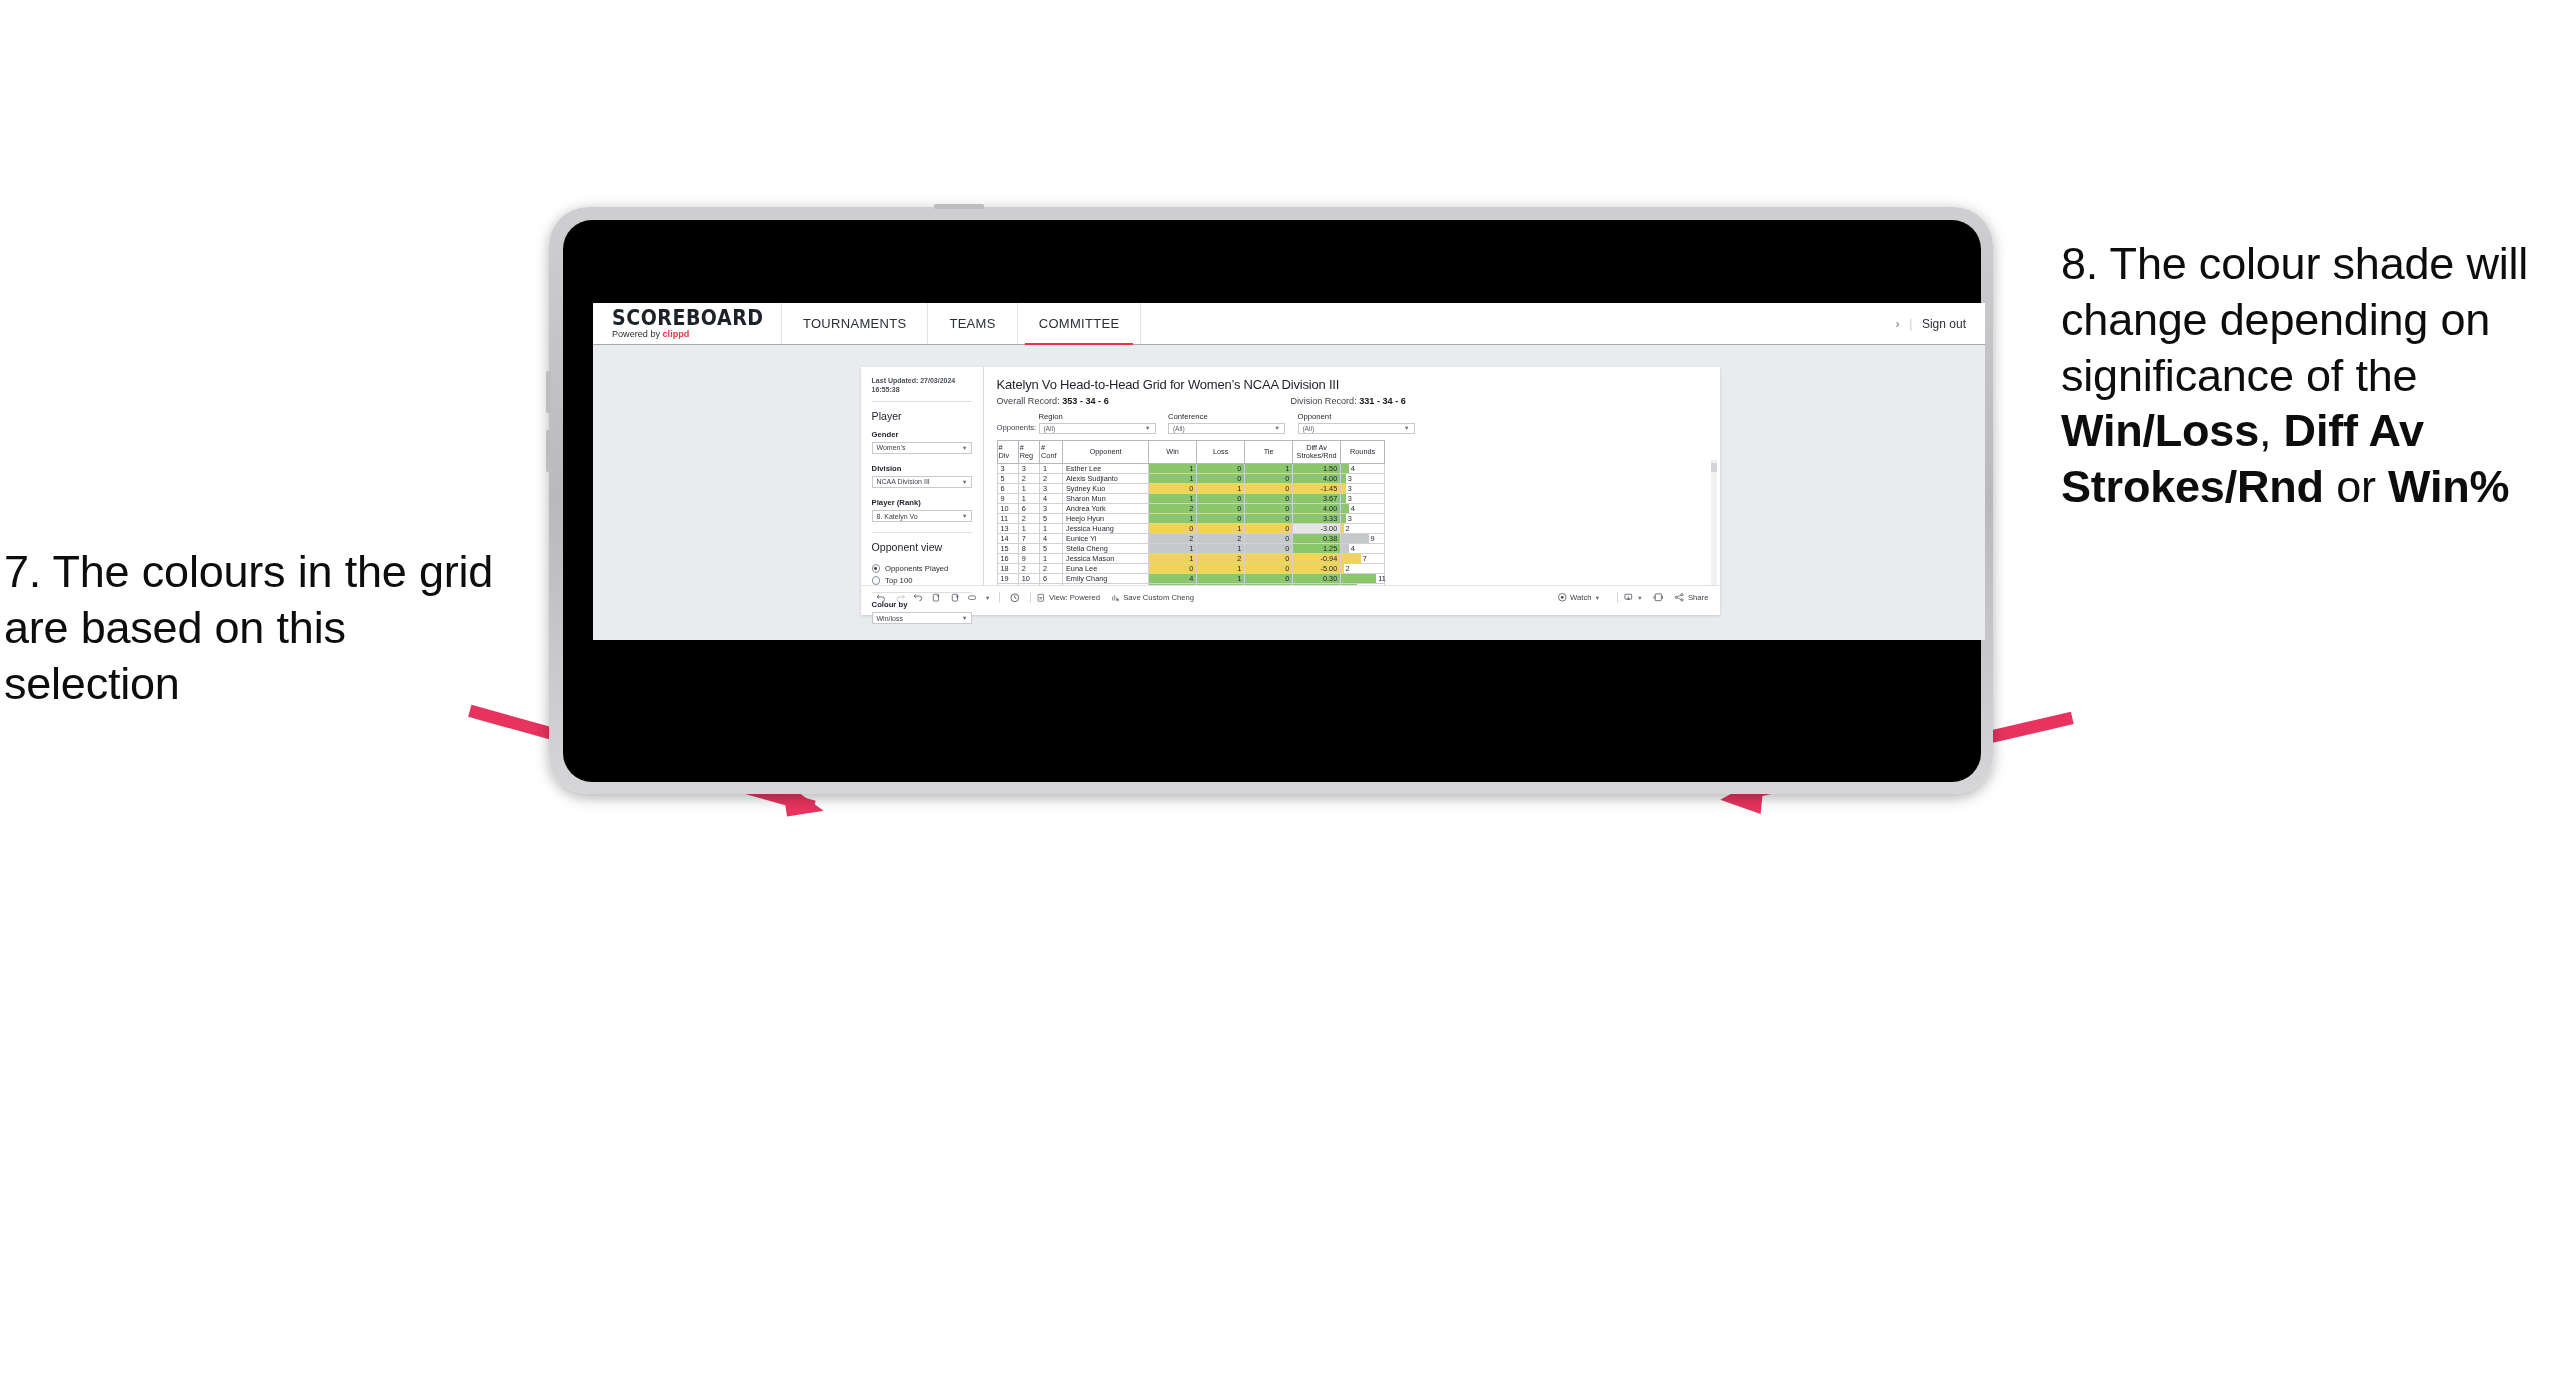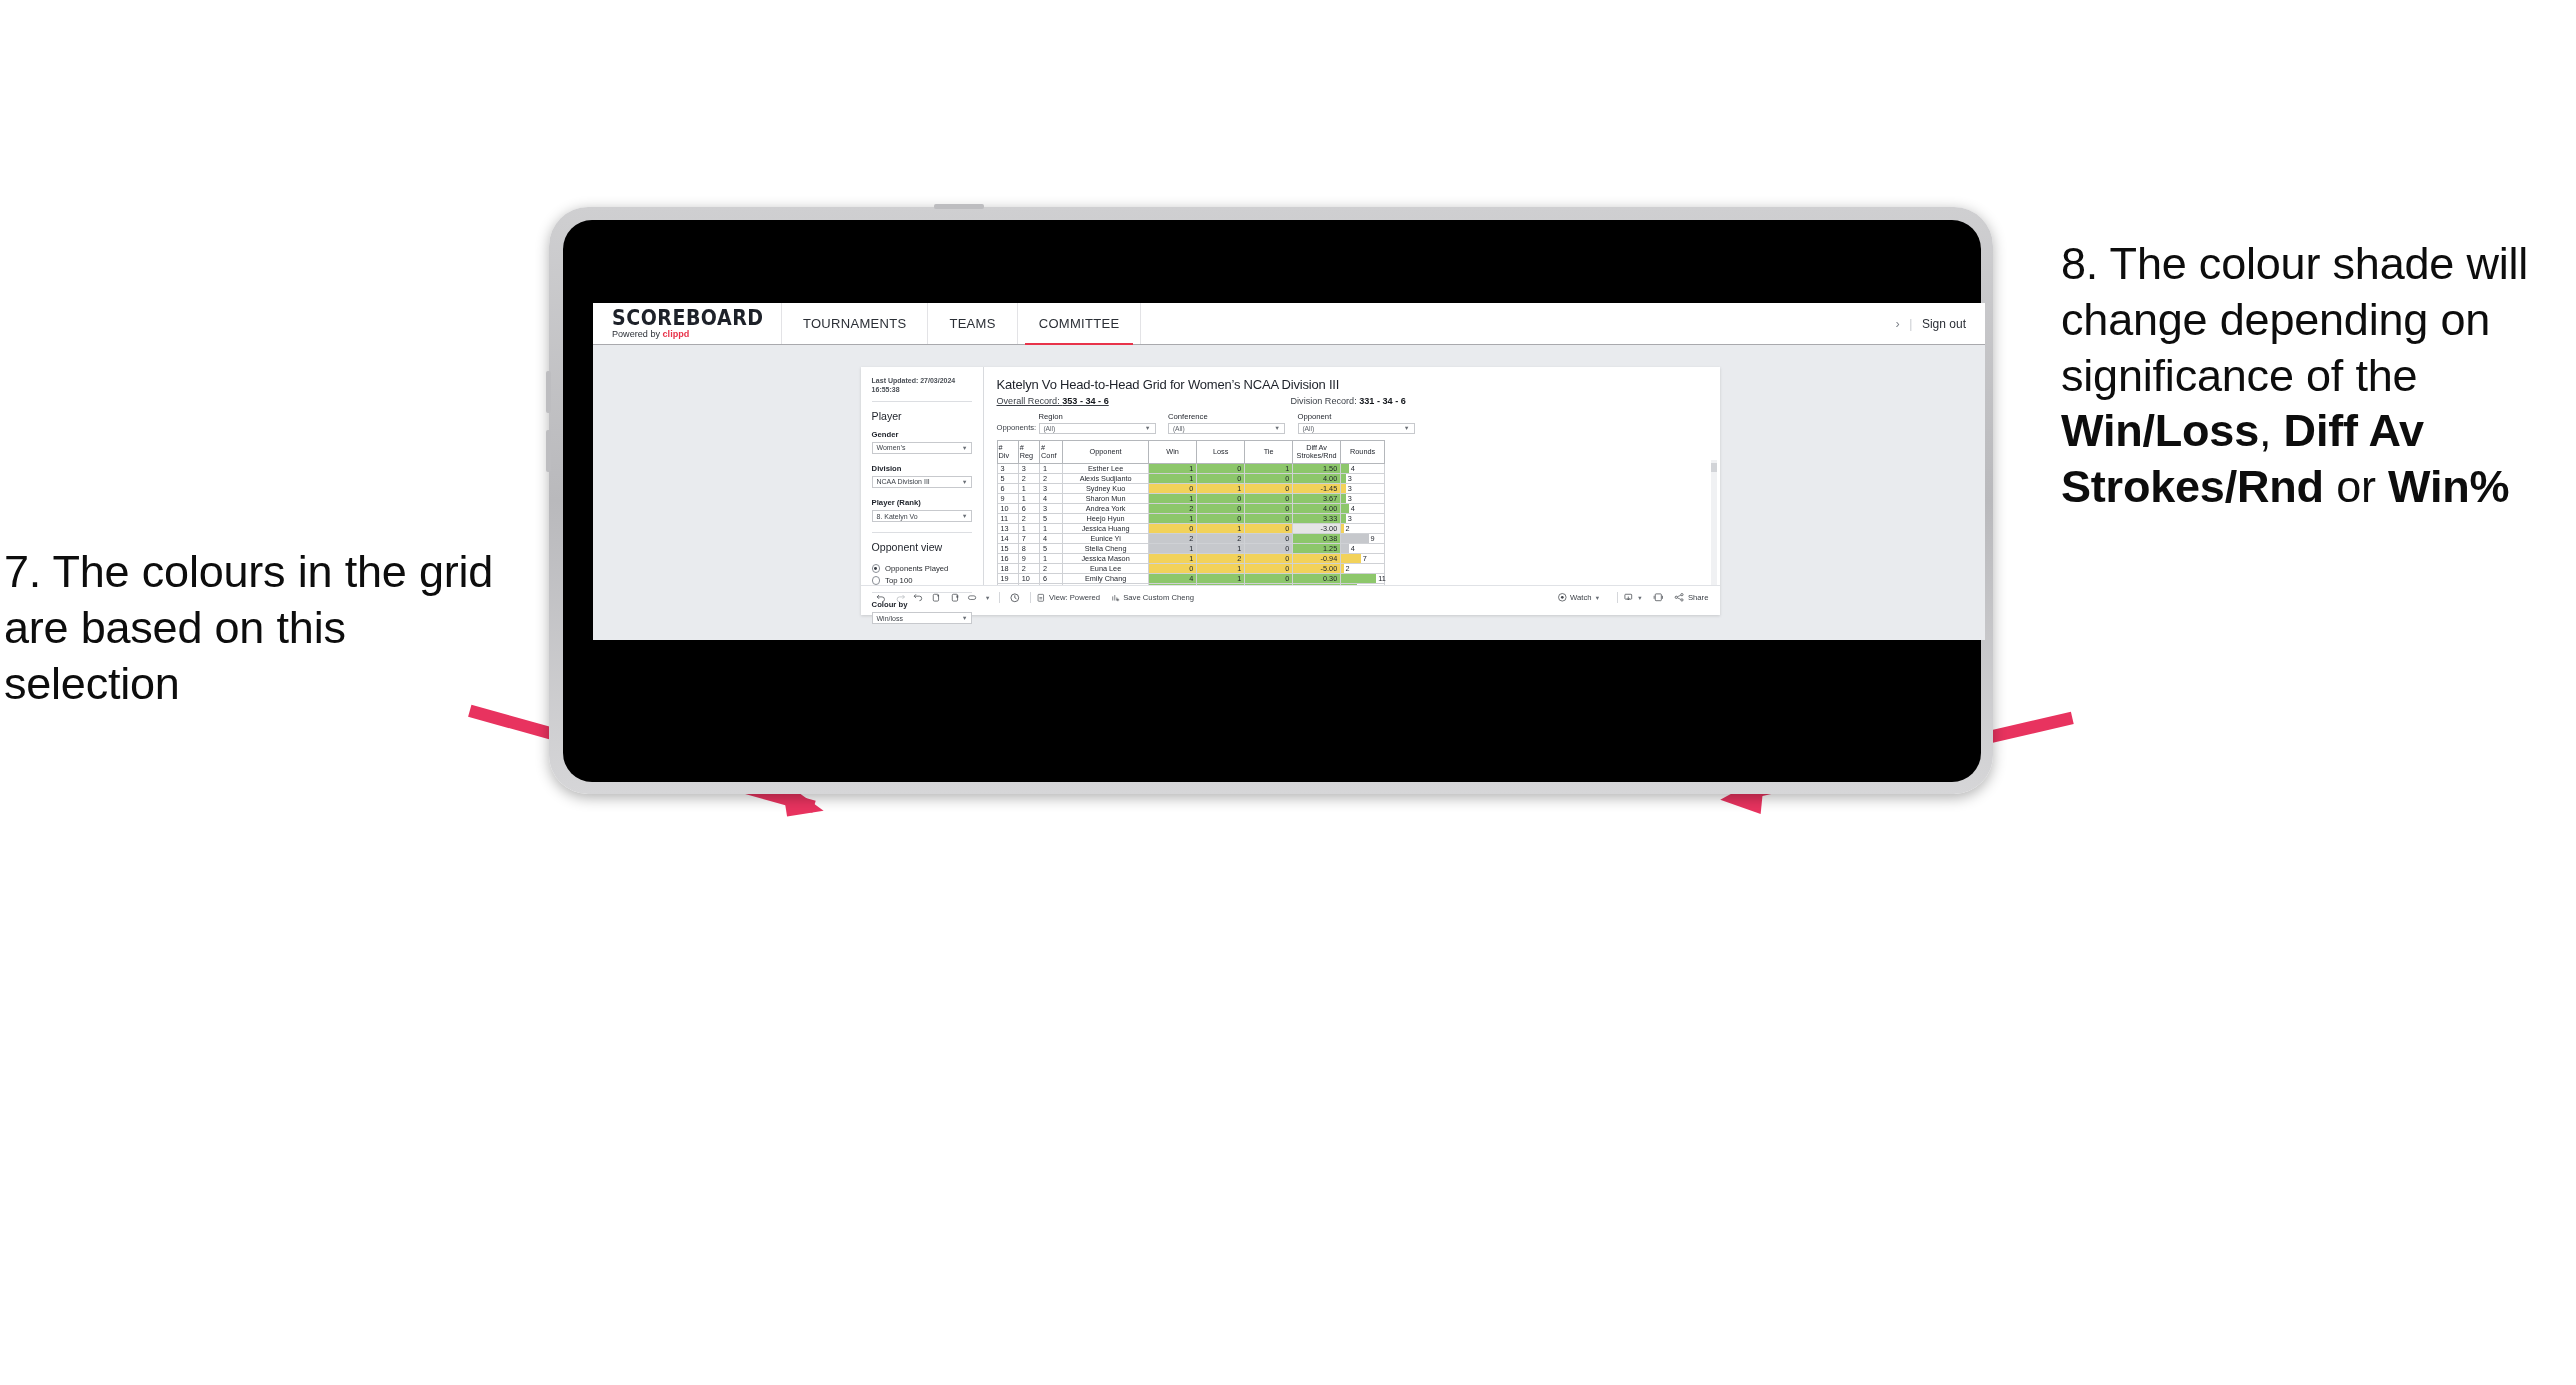--- a/index.html
+++ b/index.html
@@ -90,41 +90,41 @@
   .radio-row{display:flex;align-items:center;gap:4.8px;margin-bottom:2.9px;font-size:7.7px;color:#26292e;cursor:pointer;}
   .radio{width:6.7px;height:6.7px;border-radius:50%;border:1px solid #8a8f96;background:#fff;
          display:inline-block;position:relative;flex:none;}
   .radio.on::after{content:"";position:absolute;left:1.4px;top:1.4px;width:2.9px;height:2.9px;
                    border-radius:50%;background:#3b4048;}
 
   
   .main{flex:1;padding:9.6px 11.6px 0 12.5px;box-sizing:border-box;overflow:hidden;}
   .vtitle{font-size:13px;color:#1d2129;font-weight:400;letter-spacing:-0.2px;}
   .records{display:flex;margin-top:4.8px;font-size:9.1px;color:#3a3f46;}
-  .records .rec1{width:294px;text-decoration:underline;}
+  .records .rec1{width:294px;}
   .records b{color:#14171c;font-weight:700;}
   .oprow{display:flex;align-items:flex-end;margin-top:5.8px;gap:0;}
   .oplabel{font-size:7.7px;color:#3a3f46;padding-bottom:1.9px;width:42px;}
   .opfield{width:117px;margin-right:12.5px;}
   .opfield .lab{font-size:7.7px;color:#1d2129;margin-bottom:1.9px;}
   .opsel{height:10.6px;border:1px solid #c7c9cd;background:#fff;font-size:6.7px;color:#5c6views;
          color:#5c6168;display:flex;align-items:center;padding:0 3.9px;box-sizing:border-box;
          position:relative;cursor:pointer;}
   .opsel .car{position:absolute;right:3.9px;top:50%;transform:translateY(-50%);font-size:5.8px;color:#6a6f76;}
 
   
   .gridwrap{margin-top:6.7px;position:relative;}
   table.grid{border-collapse:collapse;width:385px;table-layout:fixed;font-size:7.3px;color:#1d2129;}
   table.grid th{border:1px solid #b4b7bb;font-weight:400;height:20px;vertical-align:middle;
                 background:#fff;line-height:1.12;}
   table.grid td{border:1px solid #cfd1d5;height:10px;padding:0 2.9px;box-sizing:border-box;}
   .c-div{width:18.3px;text-align:left;}
   .c-reg{width:18.3px;text-align:left;}
   .c-conf{width:20px;text-align:left;}
-  .c-opp{width:83px;text-align:center;}
+  .c-opp{width:83px;text-align:left;}
   .c-num{width:45px;text-align:right;}
   .c-diff{width:45px;text-align:right;}
   .c-rnd{width:43px;text-align:left;position:relative;padding:0 !important;}
   th.c-opp,th.c-num,th.c-diff,th.c-rnd{text-align:center;}
   .bar-cell{position:relative;height:100%;}
   .bar-fill{position:absolute;left:0;top:0;bottom:0;}
   .bar-txt{position:absolute;top:0;bottom:0;display:flex;align-items:center;font-size:7.3px;}
   .sep-left{border-left:1px solid #9b9ea2 !important;}
 
   .scroll-track{position:absolute;right:-8.7px;top:20px;width:5.8px;height:130px;background:#f0f1f3;}

